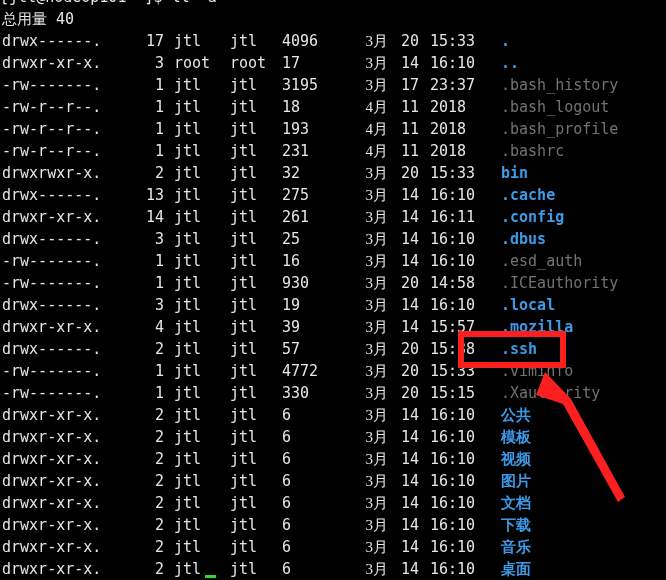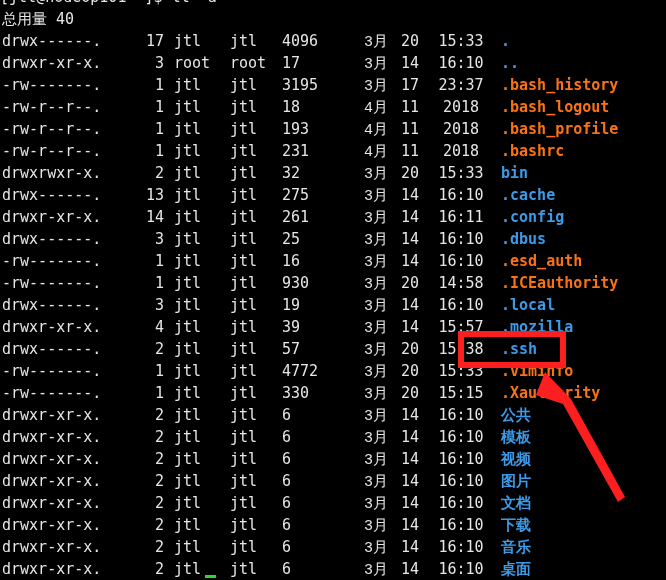--- a/index.html
+++ b/index.html
@@ -47,27 +47,27 @@
     white-space: pre;
     color: #e6e6e6;
   }
   .col-perm   { display: inline-block; width: 124px; }
   .col-links  { display: inline-block; width: 38px;  text-align: right; }
   .col-owner  { display: inline-block; width: 50px;  text-align: left; padding-left: 10px;}
   .col-group  { display: inline-block; width: 52px;  text-align: left; padding-left: 6px;}
   .col-size   { display: inline-block; width: 62px;  }
   .col-month  { display: inline-block; width: 44px;  text-align: right; padding-right: 2px;}
   .col-day    { display: inline-block; width: 40px;  text-align: center; }
-  .col-time   { display: inline-block; width: 62px;  text-align: center; }
+  .col-time   { display: inline-block; width: 62px;  text-align: left; }
   .col-name   { display: inline-block; padding-left: 9px; }
 
   .name-dir  { color: #3d9ae8; font-weight: bold; }
-  .name-file { color: #f97316; font-weight: bold; }
+  .name-file { color: #737373; font-weight: normal; }
 
-  .cjk { font-family: Liberation Mono, monospace; }
+  .cjk { font-family: Liberation Serif, serif; }
 
   #cursor {
     position: absolute;
     left: 205px;
     top: 575px;
     width: 11px;
     height: 3px;
     background: #2fd82f;
   }
   #annot {

